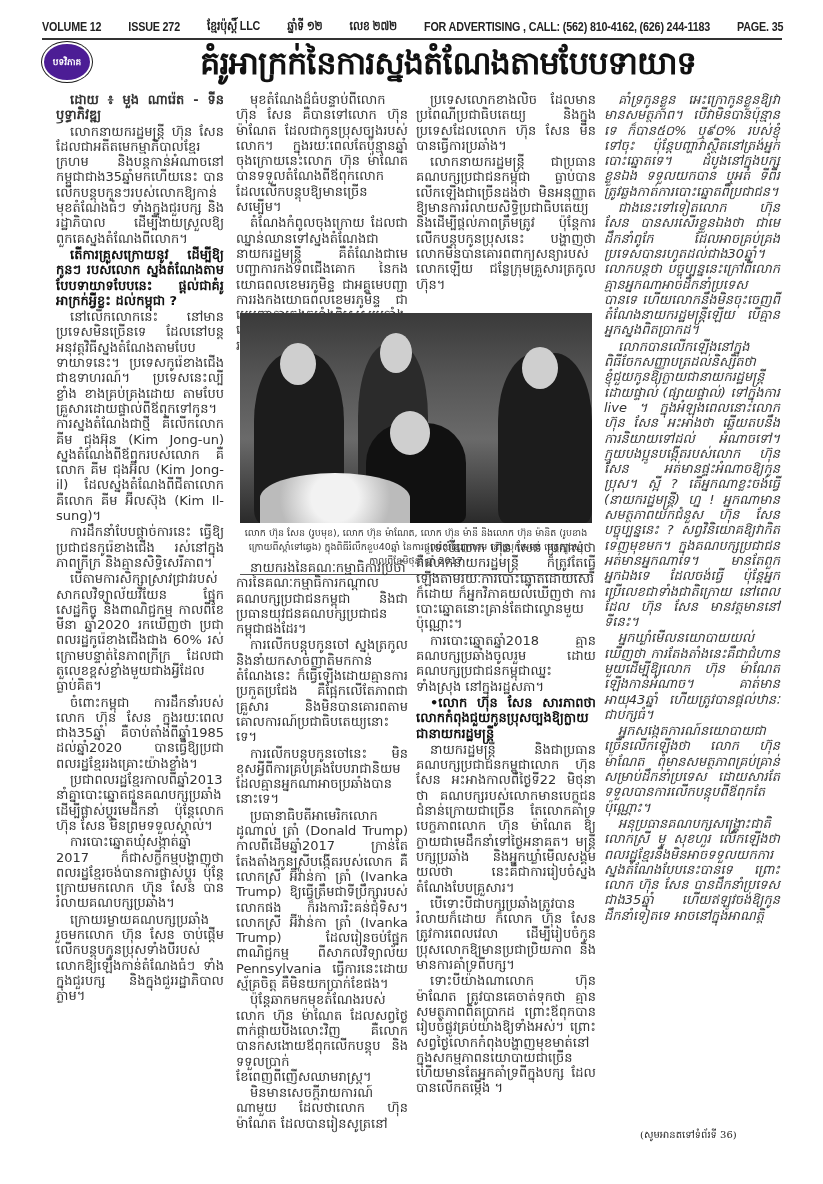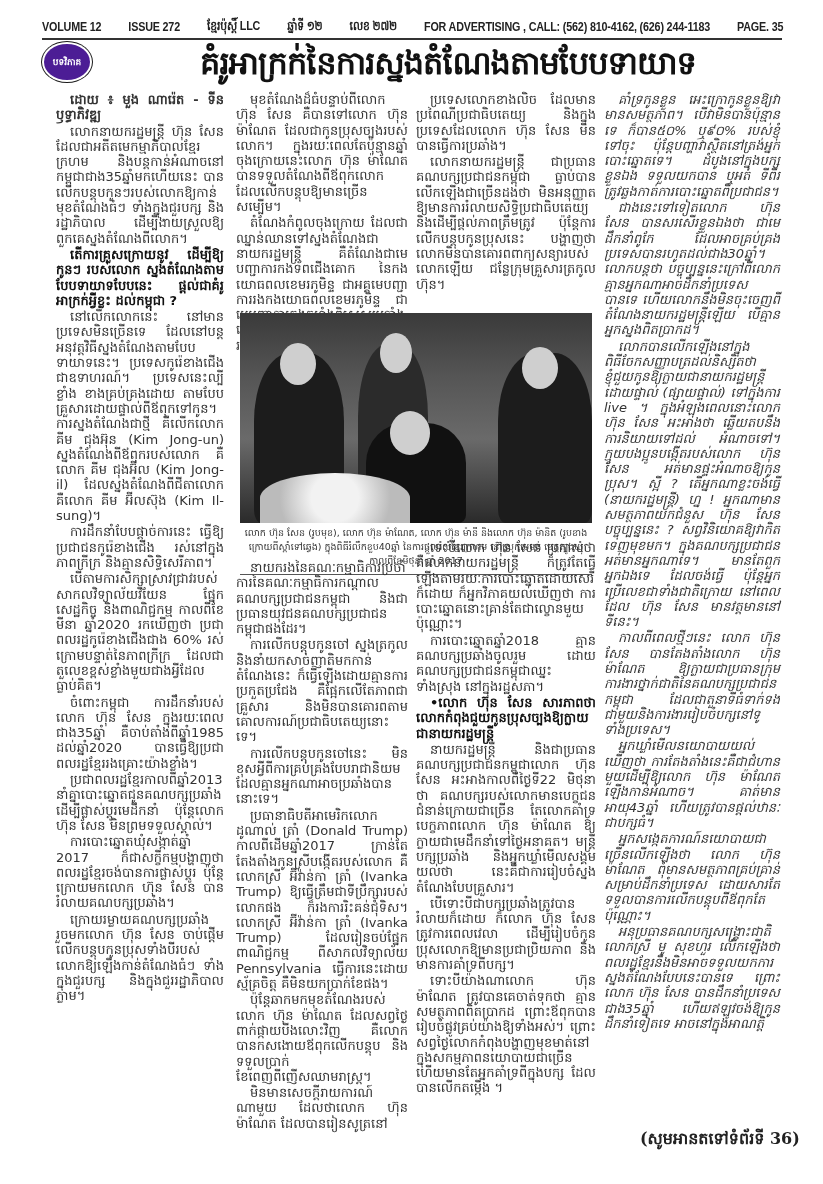--- a/index.html
+++ b/index.html
@@ -19,21 +19,21 @@
   .c3b{left:416px;width:180px;top:540px;}
   .c4{left:604px;width:176px;font-style:italic;}
   .byline{font-weight:bold;text-indent:10px;margin-bottom:2px;}
   .subhead{font-weight:bold;color:#111;text-indent:14px;margin:2px 0;}
   .photo{position:absolute;left:240px;top:313px;width:352px;height:210px;background:linear-gradient(180deg,#3a3a3a 0%,#555 30%,#6a6a6a 60%,#2a2a2a 100%);overflow:hidden;}
   .photo .fig{position:absolute;background:#1c1c1c;border-radius:40% 40% 8% 8%;}
   .photo .face{position:absolute;background:#cfcfcf;border-radius:50%;}
   .photo .flowers{position:absolute;left:20px;bottom:0;width:150px;height:50px;background:radial-gradient(circle,#f2f2f2 30%,#bbb 70%);border-radius:50% 50% 0 0;}
   .caption{position:absolute;left:240px;top:526px;width:352px;font-size:9.5px;line-height:14px;text-align:center;color:#333;}
   .rule-cap{position:absolute;left:240px;top:574px;width:352px;height:1px;background:#555;}
-  .continued{position:absolute;left:640px;top:1128px;font-size:16px;font-weight:bold;color:#222;font-family:"DejaVu Serif",serif;}
+  .continued{position:absolute;left:640px;top:1128px;font-size:10px;font-weight:normal;color:#222;font-family:"DejaVu Serif",serif;}
 </style>
 </head>
 <body>
 
 <div class="masthead">
   <span>VOLUME 12</span>
   <span>ISSUE 272</span>
   <span>ខ្មែរប៉ុស្តិ៍ LLC</span>
   <span>ឆ្នាំទី ១២</span>
   <span>លេខ ២៧២</span>
@@ -101,19 +101,18 @@
     <p class="subhead">•លោក ហ៊ុន សែន សារភាពថា លោកកំពុងជួយកូនប្រុសច្បងឱ្យក្លាយជានាយករដ្ឋមន្ត្រី</p>
     <p>នាយករដ្ឋមន្ត្រី និងជាប្រធានគណបក្សប្រជាជនកម្ពុជាលោក ហ៊ុន សែន អះអាងកាលពីថ្ងៃទី22 មិថុនា ថា គណបក្សរបស់លោកមានបេក្ខជនជំនាន់ក្រោយជាច្រើន តែលោកគាំទ្របេក្ខភាពលោក ហ៊ុន ម៉ាណែត ឱ្យក្លាយជាមេដឹកនាំទៅថ្ងៃអនាគត។ មន្ត្រីបក្សប្រឆាំង និងអ្នកឃ្លាំមើលសង្គមយល់ថា នេះគឺជាការរៀបចំស្នងតំណែងបែបគ្រួសារ។</p>
     <p>បើទោះបីជាបក្សប្រឆាំងត្រូវបានរំលាយក៏ដោយ ក៏លោក ហ៊ុន សែន ត្រូវការពេលវេលា ដើម្បីរៀបចំកូនប្រុសលោកឱ្យមានប្រជាប្រិយភាព និងមានការគាំទ្រពីបក្ស។</p>
     <p>ទោះបីយ៉ាងណាលោក ហ៊ុន ម៉ាណែត ត្រូវបានគេចាត់ទុកថា គ្មានសមត្ថភាពពិតប្រាកដ ព្រោះឪពុកបានរៀបចំផ្លូវគ្រប់យ៉ាងឱ្យទាំងអស់។ ព្រោះសព្វថ្ងៃលោកកំពុងបង្ហាញមុខមាត់នៅក្នុងសកម្មភាពនយោបាយជាច្រើន ហើយមានតែអ្នកគាំទ្រពីក្នុងបក្ស ដែលបានលើកតម្កើង ។</p>
   </div>
 
 <div class="col c4" id="col4">
     <p>គាំទ្រកូនខ្លួន អេះក្រោកូនខ្លួនឱ្យវាមានសមត្ថភាព។ បើវាមិនបានប៉ុន្មានទេ ក៏បាន៥០% ឬ៩០% របស់ខ្ញុំទៅចុះ ប៉ុន្តែបញ្ហាវាស្ថិតនៅត្រង់អ្នកបោះឆ្នោតទេ។ ដំបូងនៅក្នុងបក្សខ្លួនឯង ទទួលយកបាន ឬអត់ ទីពីរត្រូវឆ្លងកាត់ការបោះឆ្នោតពីប្រជាជន។</p>
     <p>ជាងនេះទៅទៀតលោក ហ៊ុន សែន បានសរសើរខ្លួនឯងថា ជាមេដឹកនាំពូកែ ដែលអាចគ្រប់គ្រងប្រទេសបានរហូតដល់ជាង30ឆ្នាំ។ លោកបន្តថា បច្ចុប្បន្ននេះក្រៅពីលោក គ្មានអ្នកណាអាចដឹកនាំប្រទេសបានទេ ហើយលោកនឹងមិនចុះចេញពីតំណែងនាយករដ្ឋមន្ត្រីឡើយ បើគ្មានអ្នកស្នងពិតប្រាកដ។</p>
     <p>លោកបានលើកឡើងនៅក្នុងពិធីចែកសញ្ញាបត្រដល់និស្សិតថា ខ្ញុំជួយកូនឱ្យក្លាយជានាយករដ្ឋមន្ត្រីដោយផ្ទាល់ (ផ្សាយផ្ទាល់) ទៅក្នុងការ live ។ ក្នុងអំឡុងពេលនោះលោក ហ៊ុន សែន អះអាងថា ឆ្លើយតបនឹងការនិយាយទៅដល់ អំណាចទៅ។ ក្មួយបងប្អូនបង្កើតរបស់លោក ហ៊ុន សែន អត់មានផ្ទះអំណាចឱ្យកូនប្រុស។ ស្អី ? តើអ្នកណាខ្លះចង់ធ្វើ (នាយករដ្ឋមន្ត្រី) ហ្ន ! អ្នកណាមានសមត្ថភាពយកជំនួស ហ៊ុន សែន បច្ចុប្បន្ននេះ ? សព្វវិនិយោគឱ្យវាកិតទេញមុខមក។ ក្នុងគណបក្សប្រជាជន អត់មានអ្នកណាទេ។ មានតែពួកអ្នកឯងទេ ដែលចង់ធ្វើ ប៉ុន្តែអ្នកប្រើលេខជាទាំងជាតិក្រោយ នៅពេលដែល ហ៊ុន សែន មានវត្តមាននៅទីនេះ។</p>
-    <p>កាលពីពេលថ្មីៗនេះ លោក ហ៊ុន សែន បានតែងតាំងលោក ហ៊ុន ម៉ាណែត ឱ្យក្លាយជាប្រធានក្រុមការងារថ្នាក់ជាតិនៃគណបក្សប្រជាជនកម្ពុជា ដែលជាតួនាទីធំទាក់ទងជាមួយនិងការងាររៀបចំបក្សនៅទូទាំងប្រទេស។</p>
     <p>អ្នកឃ្លាំមើលនយោបាយយល់ឃើញថា ការតែងតាំងនេះគឺជាជំហានមួយដើម្បីឱ្យលោក ហ៊ុន ម៉ាណែត ឡើងកាន់អំណាច។ គាត់មានអាយុ43ឆ្នាំ ហើយត្រូវបានផ្ដល់ឋានៈជាបក្សធំ។</p>
     <p>អ្នកសង្កេតការណ៍នយោបាយជាច្រើនលើកឡើងថា លោក ហ៊ុន ម៉ាណែត ពុំមានសមត្ថភាពគ្រប់គ្រាន់សម្រាប់ដឹកនាំប្រទេស ដោយសារតែទទួលបានការលើកបន្តុបពីឪពុកតែប៉ុណ្ណោះ។</p>
     <p>អនុប្រធានគណបក្សសង្គ្រោះជាតិលោកស្រី មូ សុខហួរ លើកឡើងថា ពលរដ្ឋខ្មែរនឹងមិនអាចទទួលយកការស្នងតំណែងបែបនេះបានទេ ព្រោះលោក ហ៊ុន សែន បានដឹកនាំប្រទេសជាង35ឆ្នាំ ហើយឥឡូវចង់ឱ្យកូនដឹកនាំទៀតទេ អាចនៅក្នុងអាណត្តិ</p>
   </div>
 
 <div class="continued">(សូមអានតទៅទំព័រទី 36)</div>
 
 </body></html>

